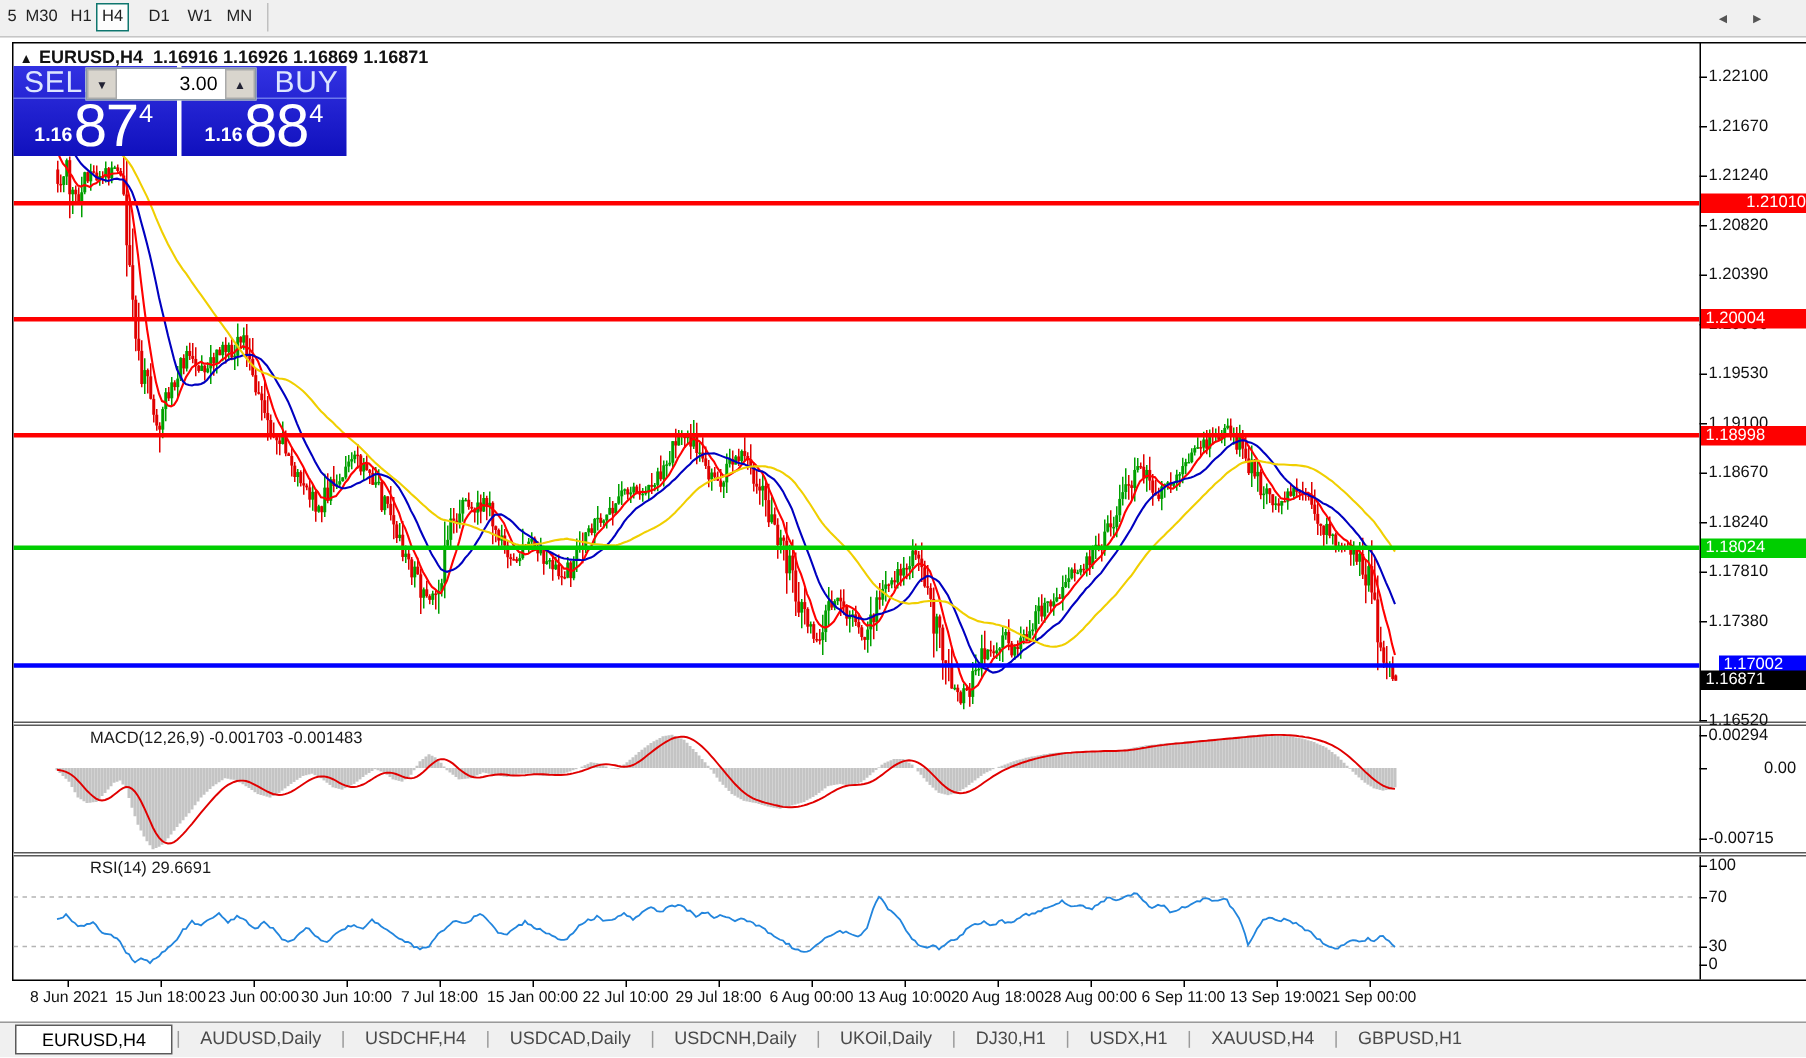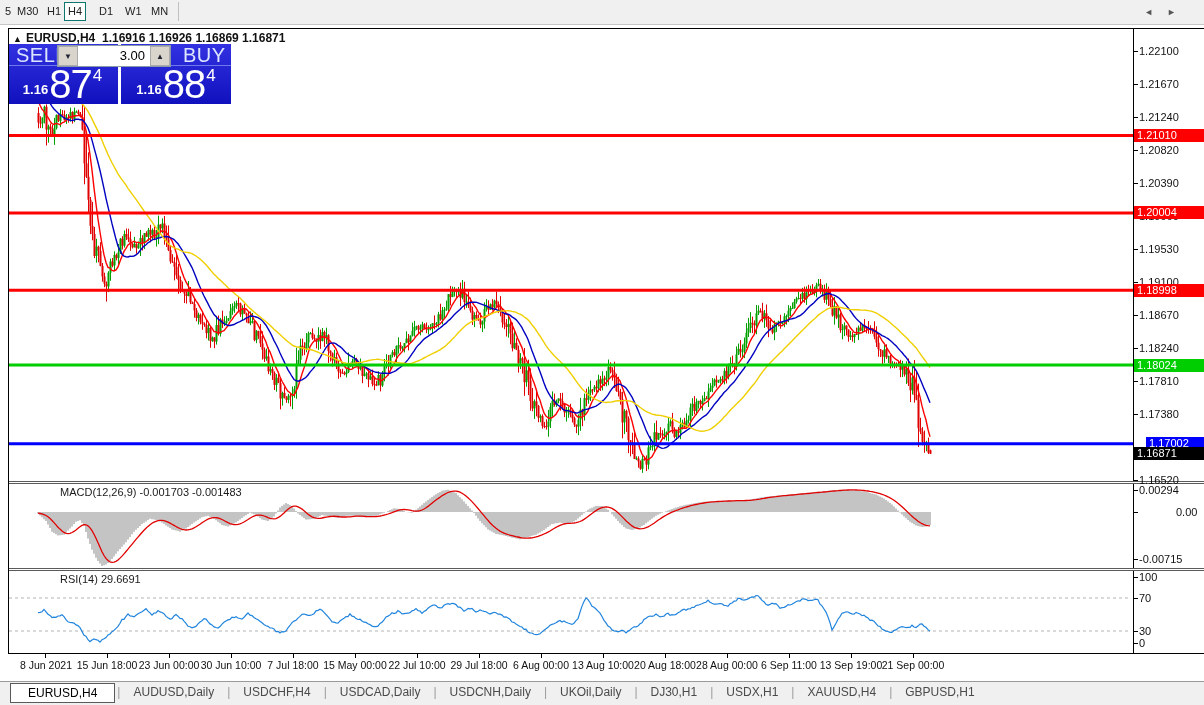--- a/index.html
+++ b/index.html
@@ -1510,40 +1510,40 @@
       <div class="ax-tick" style="top: 558.5px;"></div>
       <div class="ax-label" style="top: 553.5px;">-0.00715</div>
       <div class="ax-tick" style="top: 576.5px;"></div>
       <div class="ax-label" style="top: 571.5px;">100</div>
       <div class="ax-tick" style="top: 597.5px;"></div>
       <div class="ax-label" style="top: 592.5px;">70</div>
       <div class="ax-tick" style="top: 630.5px;"></div>
       <div class="ax-label" style="top: 625.5px;">30</div>
       <div class="ax-tick" style="top: 642.5px;"></div>
       <div class="ax-label" style="top: 637.5px;">0</div>
-      <div class="px-tag" style="top: 129px; background: rgb(254, 0, 0);">1.21010</div>
+      <div class="px-tag" style="top: 129px; background: rgb(254, 0, 0); text-align: right;">1.21010</div>
       <div class="px-tag" style="top: 206.361px; background: rgb(254, 0, 0);">1.20004</div>
       <div class="px-tag" style="top: 283.723px; background: rgb(254, 0, 0);">1.18998</div>
       <div class="px-tag" style="top: 358.623px; background: rgb(0, 206, 0);">1.18024</div>
       <div class="px-tag" style="top: 437.215px; background: rgb(0, 0, 254); margin-left: 12px;">1.17002</div>
       <div class="px-tag" style="top: 447.289px; background: rgb(0, 0, 0);">1.16871</div>
     </div>
   <div id="time-layer">
       <div class="t-tick" style="left: 45px;"></div>
       <div class="t-label" style="left: 46px;">8 Jun 2021</div>
       <div class="t-tick" style="left: 107px;"></div>
       <div class="t-label" style="left: 107px;">15 Jun 18:00</div>
       <div class="t-tick" style="left: 169px;"></div>
       <div class="t-label" style="left: 169px;">23 Jun 00:00</div>
       <div class="t-tick" style="left: 231px;"></div>
       <div class="t-label" style="left: 231px;">30 Jun 10:00</div>
       <div class="t-tick" style="left: 293px;"></div>
       <div class="t-label" style="left: 293px;">7 Jul 18:00</div>
       <div class="t-tick" style="left: 355px;"></div>
-      <div class="t-label" style="left: 355px;">15 May 00:00</div>
+      <div class="t-label" style="left: 355px;">15 Jan 00:00</div>
       <div class="t-tick" style="left: 417px;"></div>
       <div class="t-label" style="left: 417px;">22 Jul 10:00</div>
       <div class="t-tick" style="left: 479px;"></div>
       <div class="t-label" style="left: 479px;">29 Jul 18:00</div>
       <div class="t-tick" style="left: 541px;"></div>
       <div class="t-label" style="left: 541px;">6 Aug 00:00</div>
       <div class="t-tick" style="left: 603px;"></div>
       <div class="t-label" style="left: 603px;">13 Aug 10:00</div>
       <div class="t-tick" style="left: 665px;"></div>
       <div class="t-label" style="left: 665px;">20 Aug 18:00</div>

